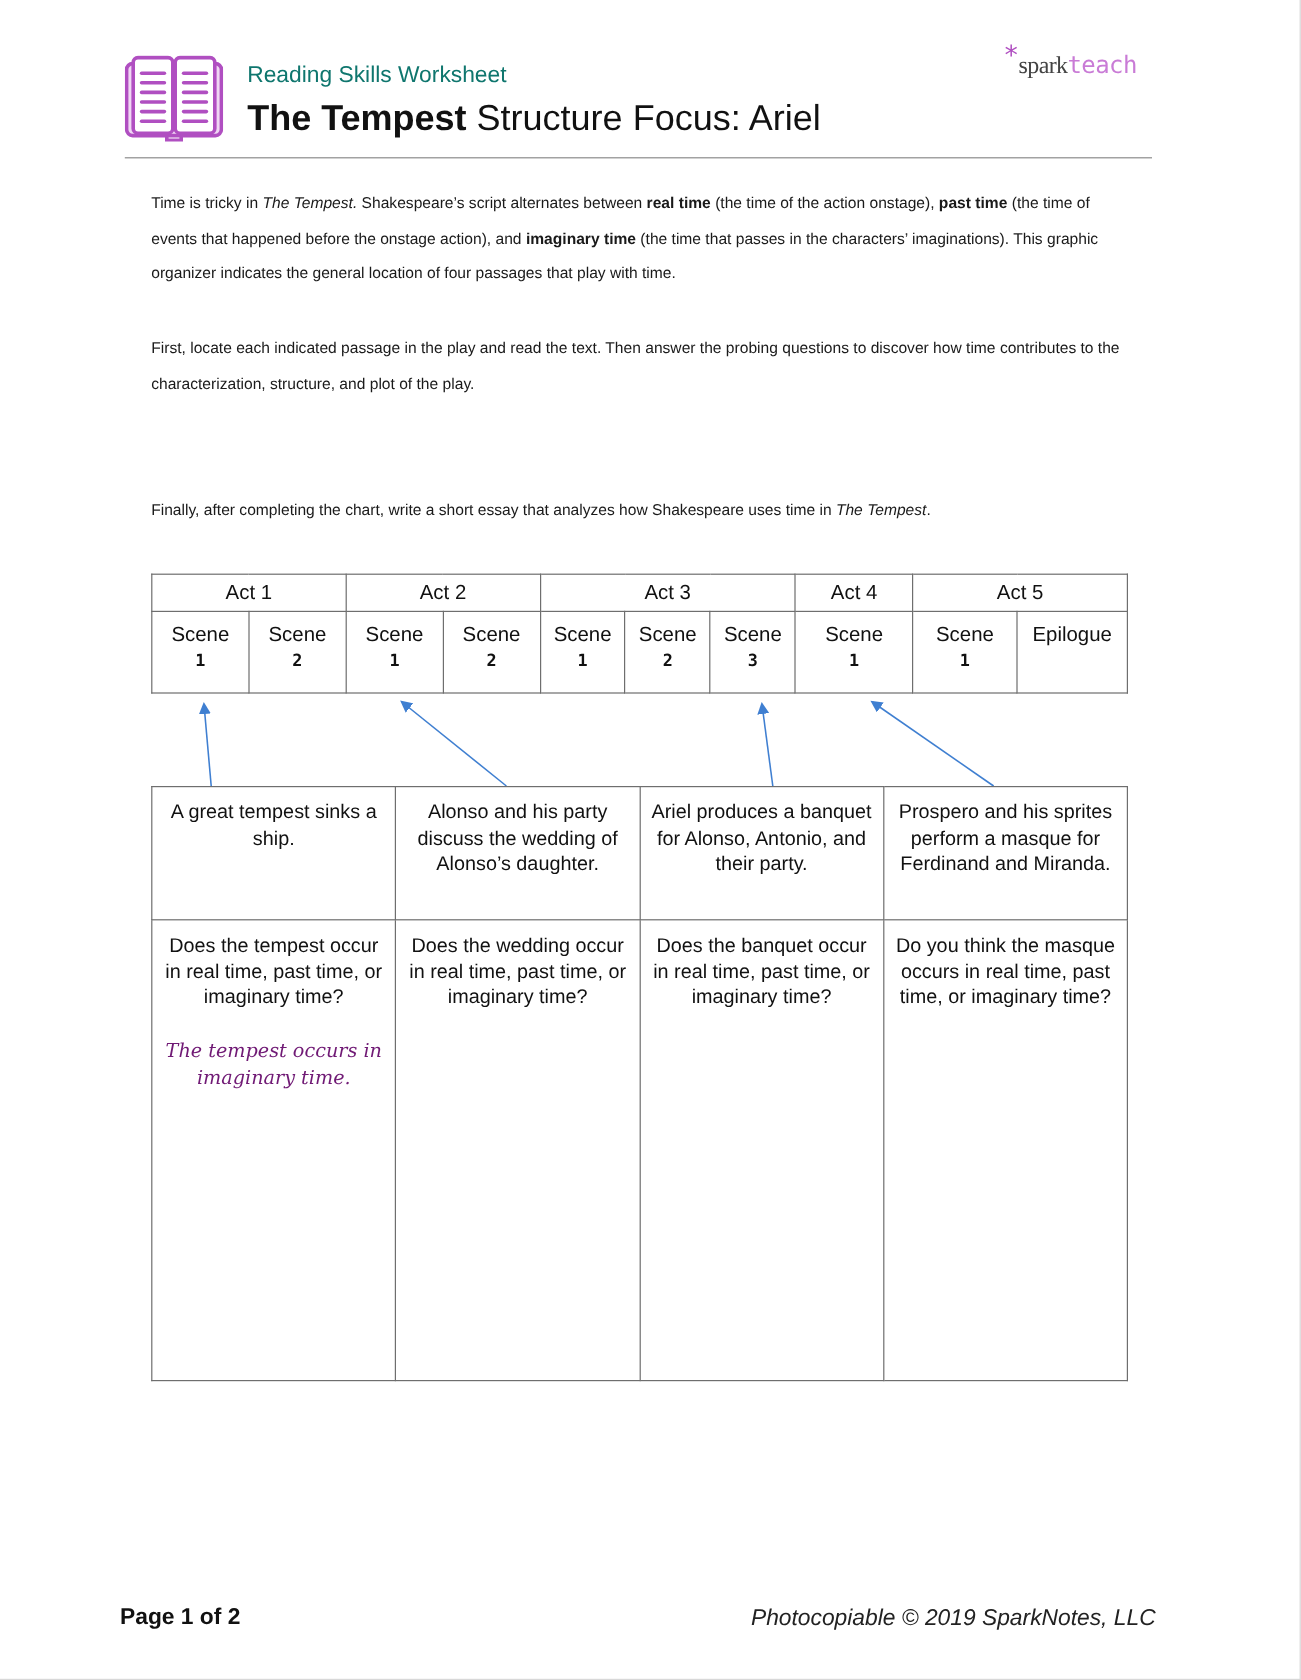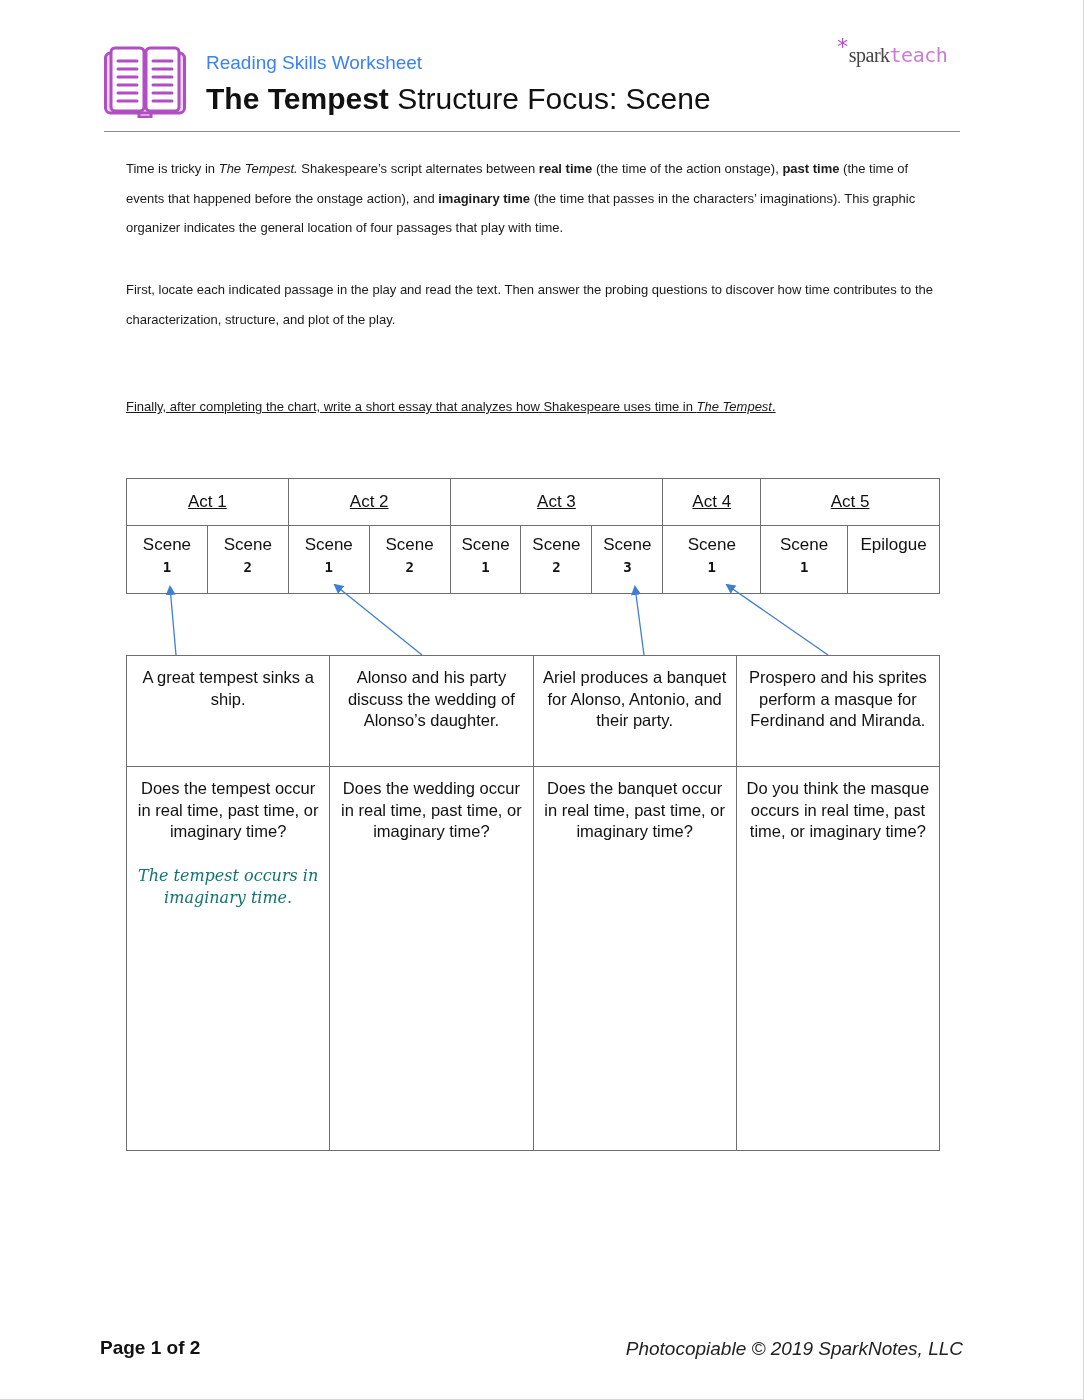--- a/index.html
+++ b/index.html
@@ -1,49 +1,49 @@
 <!DOCTYPE html>
 <html><head>
   <meta charset="utf-8">
   <style>
     * { box-sizing: border-box; margin: 0; padding: 0; }
     html, body { width: 1084px; height: 1400px; background: #fff; }
     body { position: relative; font-family: "Liberation Sans", sans-serif; color: #1a1a1a; overflow: hidden; }
     .page-border { position: absolute; left: 0; top: 0; width: 1084px; height: 1400px; border-right: 1px solid #d8d8d8; border-bottom: 1px solid #d8d8d8; pointer-events: none; }
 
     .logo-icon { position: absolute; left: 104px; top: 46px; width: 82px; height: 72px; }
-    .subtitle { position: absolute; left: 206px; top: 52px; font-size: 19px; color: #3b82f6; }
+    .subtitle { position: absolute; left: 206px; top: 52px; font-size: 19px; color: #0f766e; }
     .title { position: absolute; left: 206px; top: 82px; font-size: 30px; color: #111; }
     .title b { font-weight: bold; }
     .brand { position: absolute; left: 836px; top: 42px; font-size: 20px; font-family: "DejaVu Sans Mono", monospace; letter-spacing: -0.5px; }
     .brand .star { color: #b04fc1; font-size: 22px; position: relative; top: -8px; }
     .brand .spark { color: #444; font-family: Liberation Serif, serif; }
     .brand .teach { color: #c97bd6; }
     .header-rule { position: absolute; left: 104px; top: 131px; width: 856px; height: 0; border-top: 1.5px solid #8c8c8c; }
 
     .body-text { position: absolute; left: 126px; width: 812px; font-size: 13px; line-height: 29.5px; color: #1a1a1a; }
     #p1 { top: 154px; }
     #p2 { top: 275px; }
-    #p3 { top: 392px; text-decoration: underline; }
+    #p3 { top: 410px; }
 
     table { border-collapse: collapse; position: absolute; font-family: "Liberation Sans", sans-serif; }
     td { border: 1.5px solid #6e6e6e; }
     .acts { left: 126px; top: 478px; width: 814px; }
     .acts td { text-align: center; font-size: 17px; color: #111; }
-    .acts tr.act-row td { height: 47px; text-decoration: underline; }
+    .acts tr.act-row td { height: 31px; }
     .acts tr.scene-row td { height: 68px; vertical-align: top; padding-top: 8px; line-height: 22px; }
     .scene-num { font-family: "DejaVu Sans Mono", monospace; font-weight: bold; font-size: 14px; display: block; }
 
     .arrows { position: absolute; left: 0; top: 0; width: 1084px; height: 1400px; pointer-events: none; }
 
     .organizer { left: 126px; top: 655px; width: 814px; }
     .organizer td { width: 203.5px; vertical-align: top; padding: 11px 9px 8px 9px; font-size: 16.5px; line-height: 21.5px; color: #111; text-align: center; }
     .organizer tr.event-row td { height: 111px; }
     .organizer tr.question-row td { height: 384px; }
-    .answer { display: block; margin-top: 22px; color: #0f766e; font-family: "DejaVu Serif", serif; font-style: italic; font-size: 16px; line-height: 22px; }
+    .answer { display: block; margin-top: 22px; color: #701a75; font-family: "DejaVu Serif", serif; font-style: italic; font-size: 16px; line-height: 22px; }
 
     .footer-left { position: absolute; left: 100px; top: 1337px; font-size: 19px; color: #111; font-weight: bold; }
     .footer-right { position: absolute; right: 121px; top: 1338px; font-size: 19px; font-style: italic; color: #222; }
   </style>
 </head>
 <body>
 
 <div class="page-border"></div>
 
 <svg class="logo-icon" viewBox="0 0 82 72">
@@ -61,21 +61,21 @@
     <line x1="49" y1="15" x2="68" y2="15"></line>
       <line x1="49" y1="23" x2="68" y2="23"></line>
     <line x1="49" y1="31" x2="68" y2="31"></line>
       <line x1="49" y1="39" x2="68" y2="39"></line>
     <line x1="49" y1="47" x2="68" y2="47"></line>
       <line x1="49" y1="55" x2="68" y2="55"></line>
   </g>
 </svg>
 
 <div class="subtitle">Reading Skills Worksheet</div>
-<div class="title"><b>The Tempest</b><span> Structure Focus: Scene</span></div>
+<div class="title"><b>The Tempest</b><span> Structure Focus: Ariel</span></div>
 
 <div class="brand"><span class="star">*</span><span class="spark">spark</span><span class="teach">teach</span></div>
 
 <div class="header-rule"></div>
 
 <p class="body-text" id="p1"><span>Time is tricky in </span><i>The Tempest.</i><span> Shakespeare’s script alternates between </span><b>real time</b><span> (the time of the action onstage), </span><b>past time</b><span> (the time of events that happened before the onstage action), and </span><b>imaginary time</b><span> (the time that passes in the characters’ imaginations). This graphic organizer indicates the general location of four passages that play with time.</span></p>
 
 <p class="body-text" id="p2">First, locate each indicated passage in the play and read the text. Then answer the probing questions to discover how time contributes to the characterization, structure, and plot of the play.</p>
 
 <p class="body-text" id="p3"><span>Finally, after completing the chart, write a short essay that analyzes how Shakespeare uses time in </span><i>The Tempest</i><span>.</span></p>

